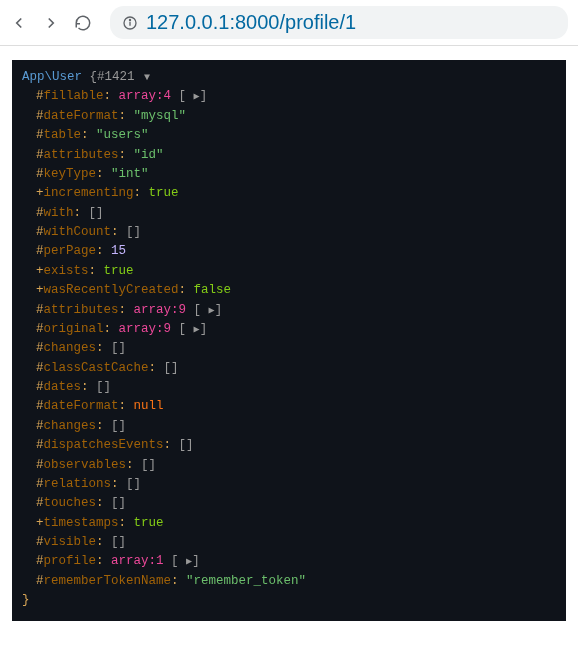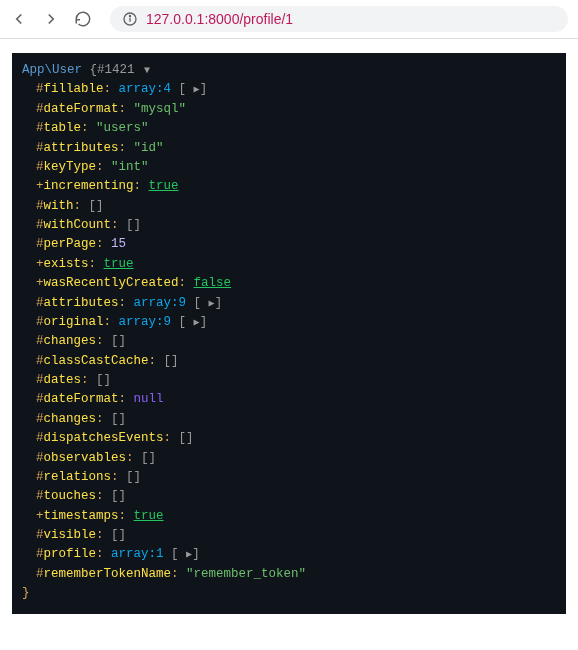--- a/index.html
+++ b/index.html
@@ -57,22 +57,22 @@
     .info-icon {
       color: #5f6368;
       display: flex;
       align-items: center;
     }
     .info-icon svg {
       width: 16px;
       height: 16px;
     }
     .url-text {
-      font-size: 14px;
-      color: #be185d;
+      font-size: 20px;
+      color: #0369a1;
     }
     .content-area {
       padding: 14px 12px 0 12px;
       background: #fff;
     }
     .dump-container {
       background: #0f131a;
       padding: 8px 6px 10px 6px;
       font-family: 'Consolas', 'Monaco', 'Courier New', monospace;
       font-size: 12.5px;
@@ -102,41 +102,40 @@
     .prop-line {
       white-space: nowrap;
     }
     .vis-hash {
       color: #d8a657;
     }
     .vis-plus {
       color: #d8a657;
     }
     .prop-name {
-      color: #fde047;
+      color: #a16207;
     }
     .colon {
       color: #d8a657;
     }
     .type-array {
-      color: #0ea5e9;
+      color: #ec4899;
     }
     .expand-btn {
       color: #999;
       cursor: pointer;
     }
     .val-string {
       color: #6cbf6c;
     }
     .val-bool {
-      color: #22c55e;
-      text-decoration: underline;
+      color: #84cc16;
     }
     .val-null {
-      color: #8b5cf6;
+      color: #f97316;
       margin-top: 12px;
     }
     .val-int {
       color: #c4b5fd;
     }
     .val-empty-array {
       color: #999;
     }
     .closing-brace {
       color: #d8a657;

